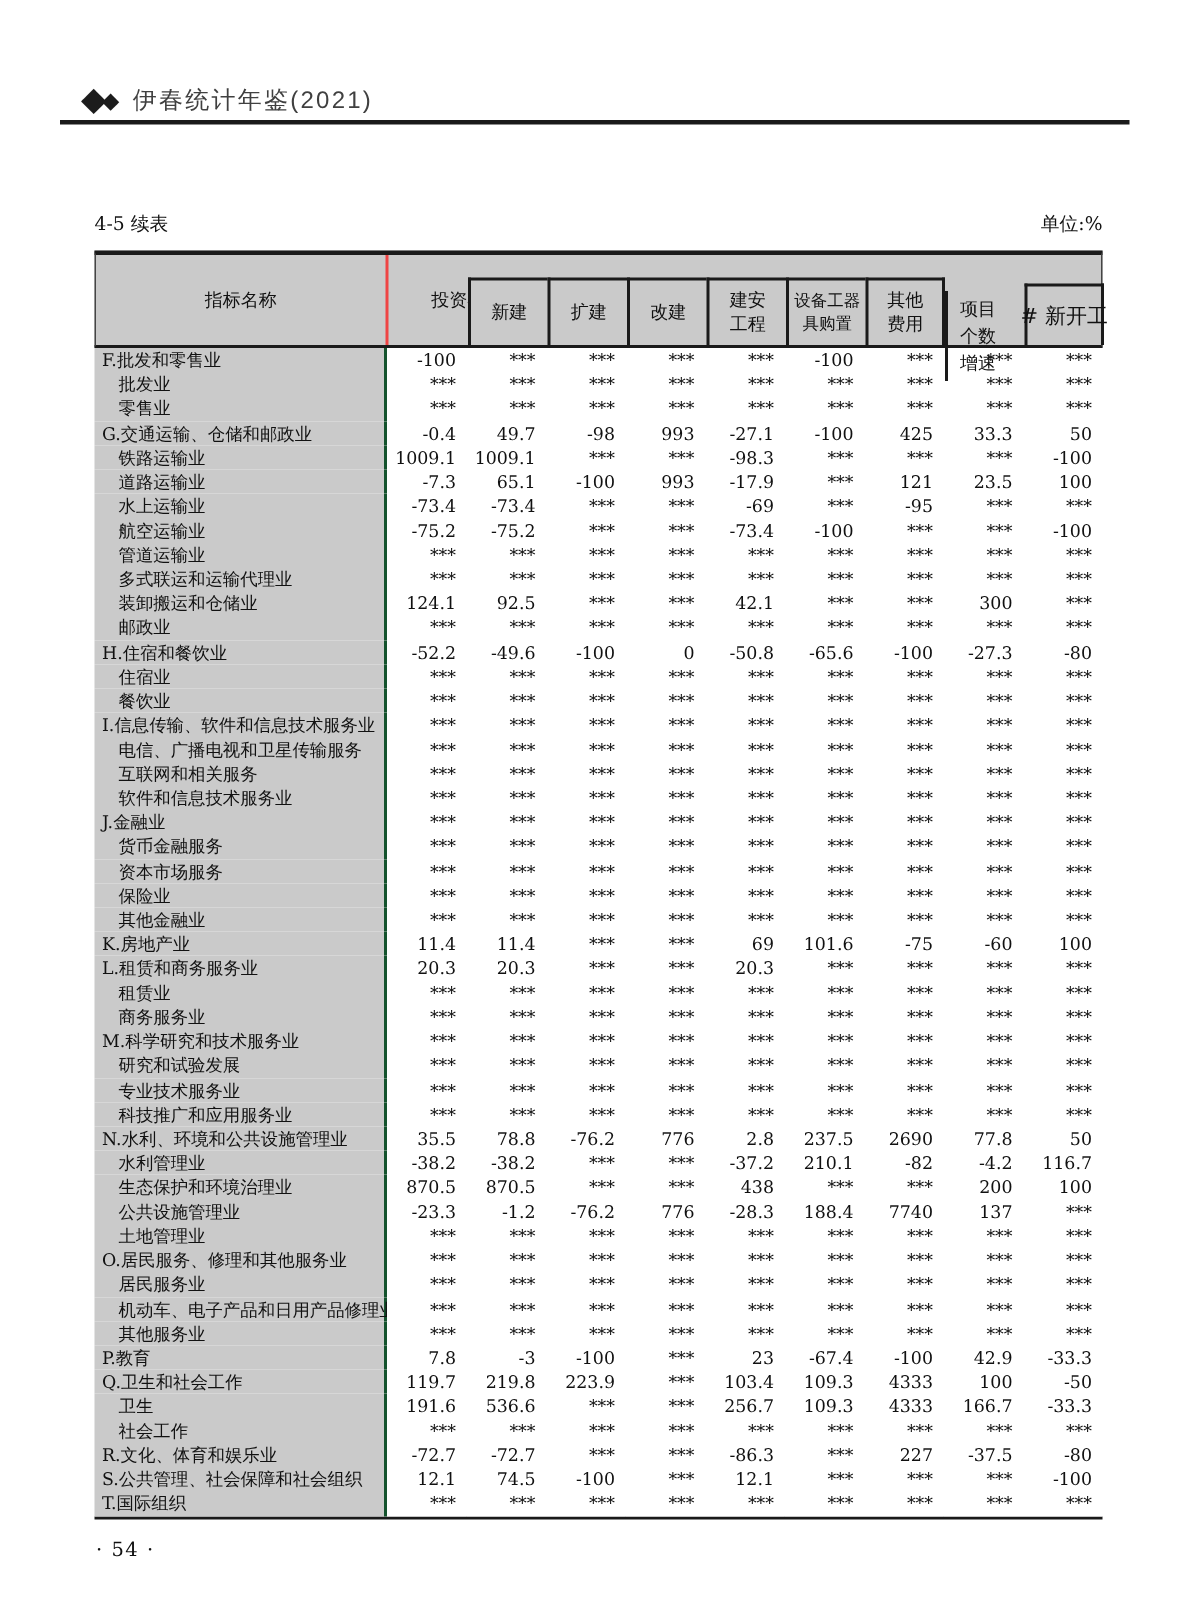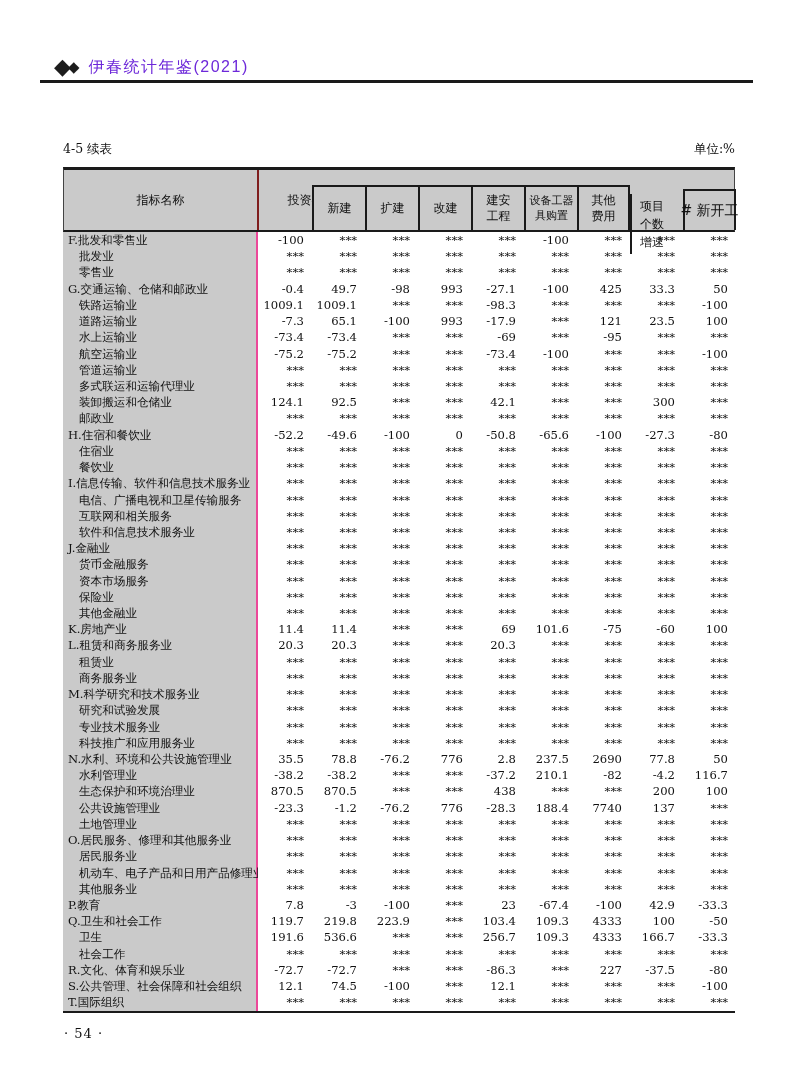--- a/index.html
+++ b/index.html
@@ -3,53 +3,53 @@
 <meta charset="utf-8">
 <style>
   html,body{margin:0;padding:0;background:#ffffff;}
   .page{position:relative;width:793px;height:1077px;background:#ffffff;overflow:hidden;
         font-family:"DejaVu Serif","Liberation Serif",serif;color:#111111;}
 
   
   .brand{position:absolute;left:54px;top:54px;height:26px;display:flex;align-items:center;}
   .diamond-lg{font-size:22px;line-height:1;color:#1c1c1c;}
   .diamond-sm{font-size:15px;line-height:1;color:#1c1c1c;margin-left:-3px;}
-  .brand-title{font-family:"Liberation Sans",sans-serif;font-size:16px;color:#6d28d9;
+  .brand-title{font-family:"Liberation Sans",sans-serif;font-size:16px;color:#404040;
                letter-spacing:1.5px;margin-left:9px;}
   .top-rule{position:absolute;left:40px;top:80px;width:713px;height:3px;background:#1a1a1a;}
 
   
   .caption-row{position:absolute;left:63px;top:141px;width:672px;display:flex;
                justify-content:space-between;font-size:12.5px;}
 
   
   .yb-table{position:absolute;left:63px;top:167px;width:672px;}
   .thead{position:relative;height:65px;background:#cacaca;box-sizing:border-box;
          border-top:3px solid #1a1a1a;border-bottom:2px solid #1a1a1a;
          border-left:1px solid #444;border-right:1px solid #444;font-size:12px;}
   .h-indicator{position:absolute;left:0;top:0;width:195px;height:60px;box-sizing:border-box;
-               border-right:2px solid #7f1d1d;display:flex;align-items:center;justify-content:center;}
+               border-right:2px solid #ef4444;display:flex;align-items:center;justify-content:center;}
   .h-investment{position:absolute;left:195px;top:0;width:53px;height:60px;
                 display:flex;align-items:center;justify-content:center;padding-left:20px;}
   .h-box{position:absolute;top:15px;height:45px;width:53px;box-sizing:border-box;background:#cacaca;
          border-left:2px solid #1a1a1a;border-top:2px solid #1a1a1a;
          display:flex;align-items:center;justify-content:center;text-align:center;
          white-space:pre-line;line-height:1.3;}
   .b1{left:248px;} .b2{left:301px;font-family:Liberation Serif, serif;} .b3{left:354px;} .b4{left:407px;}
   .b5{left:460px;font-size:11px;} .b6{left:513px;border-right:2px solid #1a1a1a;}
   .h-project{position:absolute;left:566px;top:0;width:53px;height:60px;box-sizing:border-box;
              border-left:2px solid #1a1a1a;display:flex;align-items:center;
              padding-left:8px;white-space:pre-line;line-height:1.5;margin-top:24px;}
   .h-newstart{position:absolute;left:619px;top:19px;width:53px;height:41px;box-sizing:border-box;
               border-left:2px solid #1a1a1a;border-top:2px solid #1a1a1a;border-right:2px solid #1a1a1a;
               display:flex;align-items:center;justify-content:center;font-size:14px;white-space:nowrap;}
 
   .tbody{border-bottom:2.5px solid #1a1a1a;}
   .trow{display:flex;height:16.23px;line-height:16.23px;font-size:11.6px;}
-  .c-label{width:195px;box-sizing:border-box;background:#cacaca;border-right:2px solid #ec4899;
+  .c-label{width:195px;box-sizing:border-box;background:#cacaca;border-right:2px solid #14532d;
            padding-left:5px;white-space:nowrap;overflow:visible;}
   .c-label.indent{padding-left:16px;}
   .c-val{width:53px;box-sizing:border-box;text-align:right;padding-right:7px;background:#ffffff;}
 
   .page-num{position:absolute;left:64px;top:1026px;font-size:13px;letter-spacing:1px;}
 </style>
 </head>
 <body>
 
 <div class="page">

